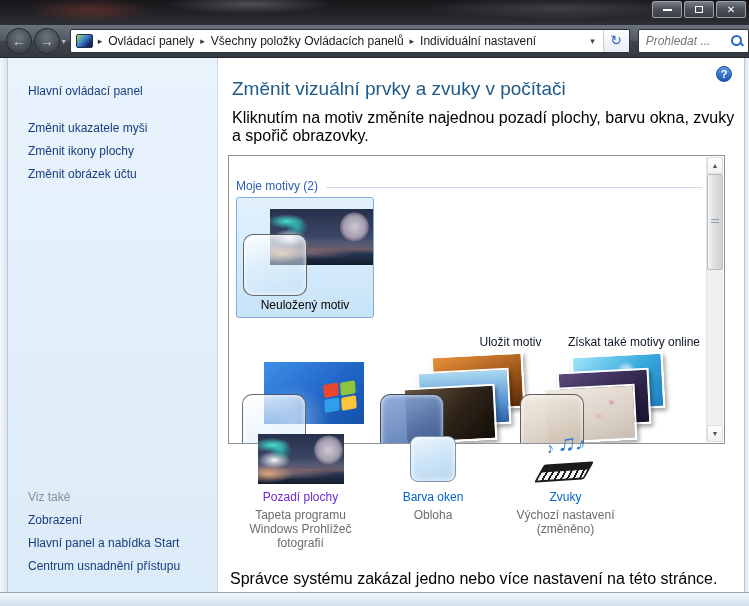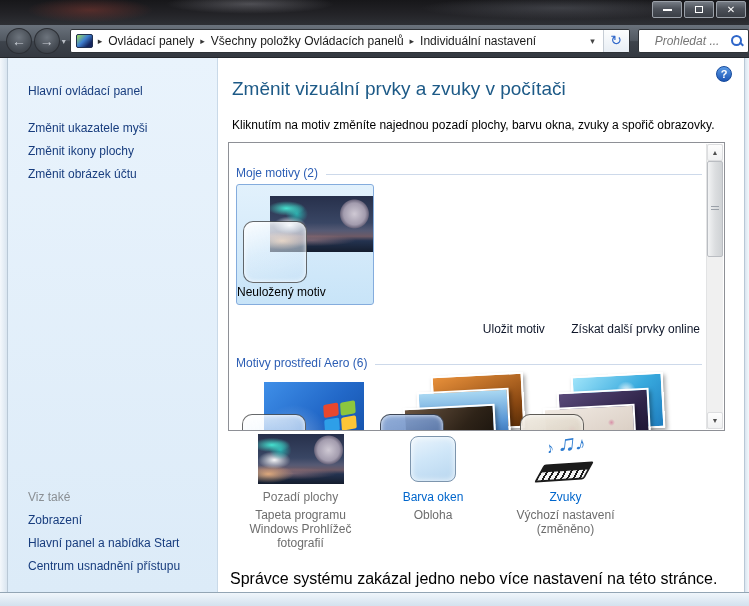--- a/index.html
+++ b/index.html
@@ -35,21 +35,21 @@
   .addr-icon { width:17px; height:14px; margin:0 4px 0 5px; border:1px solid #203050; border-radius:2px;
     background:linear-gradient(135deg,#9fe05a 0%,#3f7fd0 45%,#15265e 80%), #15265e; }
   .crumb { font-size:12px; color:#1a1a1a; padding:0 5px; white-space:nowrap; }
   .crumb-sep { font-size:9px; color:#333; padding:0 1px; }
   .addr-spacer { flex:1; }
   .addr-dd { font-size:9px; color:#444; padding:0 8px; }
   .addr-refresh { width:26px; height:24px; border-left:1px solid #c6cdd5;
     background:linear-gradient(180deg,#fdfefe,#e7edf4); color:#2e66c9; font-size:14px;
     text-align:center; line-height:23px; }
   .searchbox { height:24px; width:112px; margin-left:8px; background:#fff; border:1px solid #2f3338;
-    border-radius:2px; display:flex; align-items:center; padding:0 4px 0 16px; }
+    border-radius:2px; display:flex; align-items:center; padding:0 4px 0 7px; }
   .searchbox input { flex:1; width:70px; border:none; outline:none; font-style:italic;
     color:#6b6f75; font-size:12px; font-family:inherit; background:transparent; }
   .mag { position:relative; width:14px; height:14px; }
   .mag::before { content:""; position:absolute; left:1px; top:1px; width:7px; height:7px;
     border:2px solid #2e66c9; border-radius:50%; }
   .mag::after { content:""; position:absolute; left:9px; top:9px; width:5px; height:2px;
     background:#2e66c9; transform:rotate(45deg); }
 
   
   .frame-left { position:absolute; left:0; top:58px; width:8px; height:534px;
@@ -66,35 +66,35 @@
   .side-link { font-size:12px; color:#183d7e; line-height:23px; cursor:pointer; }
   .side-gap { height:14px; }
   .side-spacer { flex:1; }
   .side-head { font-size:12px; color:#8a8f94; line-height:23px; }
 
   .main { position:relative; flex:1; background:#fff; }
   .help-icon { position:absolute; right:12px; top:8px; width:16px; height:16px; border-radius:50%;
     background:linear-gradient(180deg,#5b9be6 0%,#1c56b4 100%); border:1px solid #164a9c;
     color:#fff; font-size:11px; font-weight:bold; text-align:center; line-height:15px; }
   .page-title { margin:20px 0 0 14px; font-size:19px; font-weight:normal; color:#1d5a87; }
-  .page-sub { margin:18px 0 0 14px; font-size:12px; color:#000; }
+  .page-sub { margin:9px 0 0 14px; font-size:16px; color:#000; }
 
   
   .themes-box { position:relative; margin:10px 0 0 10px; width:497px; height:289px;
     border:1px solid #8e9096; background:#fff; overflow:hidden; }
   .tb-inner { position:absolute; left:0; top:0; right:18px; bottom:0; padding:4px 0 0 7px; }
   .group-head { display:flex; align-items:center; margin-top:19px; }
   .group-label { font-size:12px; color:#2b5db4; white-space:nowrap; }
   .group-rule { flex:1; border-top:1px solid #cdd9ea; margin:2px 4px 0 8px; }
 
   .tiles-row { position:relative; height:123px; margin-top:4px; }
   .tile { position:absolute; top:0; width:138px; height:121px; border-radius:3px; }
   .tile.selected { background:linear-gradient(180deg,#e2f1fc 0%,#c8e4f8 100%);
     border:1px solid #84acdd; }
-  .tile-name { position:absolute; left:0; right:0; bottom:5px; text-align:left;
+  .tile-name { position:absolute; left:0; right:0; bottom:5px; text-align:center;
     font-size:12px; color:#000; }
 
   .space-wall { position:absolute; left:33px; top:11px; width:103px; height:56px;
     background:
       radial-gradient(circle 24px at 82% 32%, #cfc9d4 0%, #a39cae 45%, #6f6a80 58%, transparent 62%),
       radial-gradient(ellipse 26px 10px at 16% 22%, rgba(70,235,214,.95), transparent 72%),
       radial-gradient(ellipse 16px 14px at 26% 32%, rgba(40,210,200,.75), transparent 70%),
       radial-gradient(ellipse 24px 13px at 19% 52%, rgba(255,255,255,.95), transparent 68%),
       radial-gradient(ellipse 34px 12px at 12% 80%, rgba(248,186,130,.85), transparent 75%),
       radial-gradient(ellipse 60px 8px at 40% 79%, rgba(190,140,140,.5), transparent 75%),
@@ -151,21 +151,21 @@
   .sb-grip { position:absolute; left:3px; top:44px; width:8px; height:6px;
     background:repeating-linear-gradient(180deg,#9aa0a8 0 1px,transparent 1px 3px); }
 
   
   .quick-row { position:absolute; left:10px; top:372px; width:505px; display:flex; }
   .qcol { display:flex; flex-direction:column; align-items:center; }
   .qcol.c1 { width:145px; } .qcol.c2 { width:120px; } .qcol.c3 { width:145px; } .qcol.c4 { width:140px; }
   .q-icon-zone { height:58px; display:flex; align-items:center; justify-content:center; }
   .q-label { font-size:12px; margin-top:2px; }
   .q-label.link-like { color:#0066cc; cursor:pointer; }
-  .q-label.disabled { color:#737373; }
+  .q-label.disabled { color:#6d28d9; }
   .q-sub { font-size:12px; color:#6d6d6d; text-align:center; margin-top:4px; line-height:14px;
     max-width:120px; }
   .wall-thumb { position:relative; width:86px; height:50px; }
   .wall-thumb .space-wall { left:0; top:0; width:86px; height:50px; }
   .color-chip { width:46px; height:46px; border-radius:8px; border:1px solid #7d95ad;
     background:linear-gradient(160deg,#eaf4fc 0%,#cfe6f8 45%,#b8d6ef 100%);
     box-shadow:inset 0 0 6px rgba(255,255,255,.9); }
   .sound-icon { position:relative; width:56px; height:52px; }
   .note { position:absolute; color:#2e7cd0; font-weight:bold; }
   .n1 { left:8px; top:6px; font-size:15px; transform:rotate(-14deg); }
@@ -259,25 +259,21 @@
           </div>
           <div class="tiles-row">
             <div class="tile selected" style="left:0;">
               <div class="space-wall"></div>
               <div class="glass"></div>
               <div class="tile-name">Neuložený motiv</div>
             </div>
           </div>
           <div class="links-row">
             <span class="link">Uložit motiv</span>
-            <span class="link">Získat další prvky online</span>
-          </div>
-          <div class="group-head">
-            <span class="group-label">Motivy prostředí Aero (6)</span>
-            <span class="group-rule"></span>
+            <span class="link">Získat také motivy online</span>
           </div>
           <div class="aero-row">
             <div class="aero-tile" style="left:0;">
               <div class="win7-wall">
                 <div class="flag">
                   <i class="r"></i>
                     <i class="g"></i>
                     <i class="b"></i>
                     <i class="y"></i>
                 </div>

